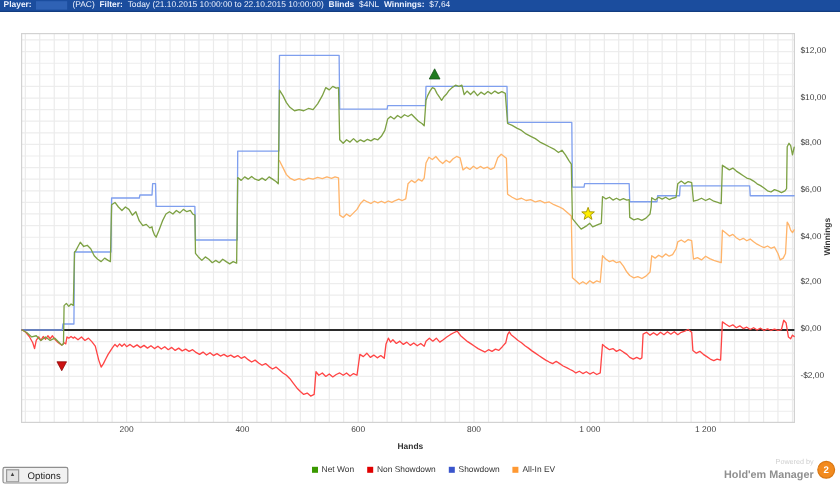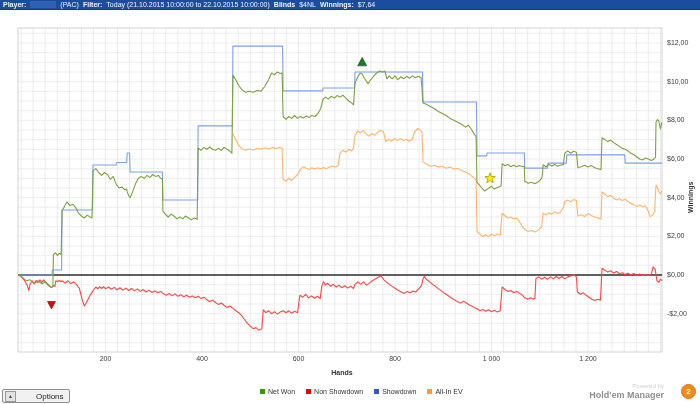--- a/index.html
+++ b/index.html
@@ -14,26 +14,26 @@
   #chart svg{display:block;}
   .ytick{position:absolute;left:667px;width:36px;font-size:7px;color:#3c3c3c;text-align:left;}
   .xtick{position:absolute;top:355px;width:44px;font-size:7px;color:#3c3c3c;text-align:center;}
   .xtitle{position:absolute;left:318px;top:369px;width:48px;text-align:center;
           font-size:7px;font-weight:bold;color:#333;}
   .ytitle{position:absolute;left:687px;top:213px;transform:rotate(-90deg);transform-origin:0 0;
           font-size:7px;font-weight:bold;color:#333;white-space:nowrap;}
   .legend{position:absolute;left:260px;top:388px;display:flex;align-items:center;gap:11px;}
   .litem{display:flex;align-items:center;gap:3px;font-size:7px;color:#333;}
   .sw{width:5px;height:5px;display:inline-block;}
-  .options{position:absolute;left:2px;top:389px;height:14px;display:flex;align-items:center;gap:20px;
+  .options{position:absolute;left:2px;top:389px;height:14px;display:flex;align-items:center;gap:7px;
            background:#f1f1f1;border:1px solid #8f8f8f;border-radius:2px;font-size:8px;color:#222;
            padding:0 5px 0 2px;font-family:"Liberation Sans",sans-serif;cursor:pointer;}
   .optbox{display:inline-flex;align-items:center;justify-content:center;width:9px;height:9px;
           background:#e3e3e3;border:1px solid #9a9a9a;font-size:5px;color:#444;line-height:9px;}
-  .brand{position:absolute;right:4px;top:383px;display:flex;align-items:center;gap:17px;}
+  .brand{position:absolute;right:4px;top:383px;display:flex;align-items:center;gap:3px;}
   .ptext{text-align:right;}
   .pby{font-size:6px;color:#cfcfcf;line-height:7px;}
   .pname{font-size:9px;color:#8f8f8f;font-weight:bold;line-height:10px;}
   .badge{width:13px;height:13px;border-radius:50%;background:#f28a1e;border:1px solid #d87713;
          color:#fff;font-size:8px;font-weight:bold;display:flex;align-items:center;justify-content:center;}
 </style>
 </head>
 <body>
 
 <div id="app">

